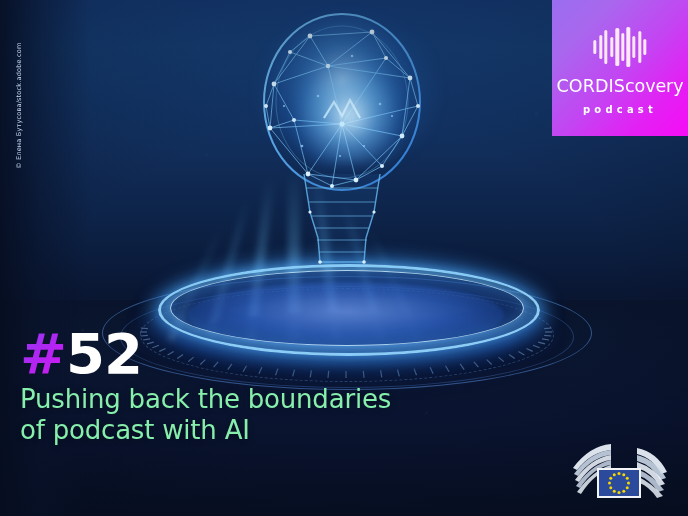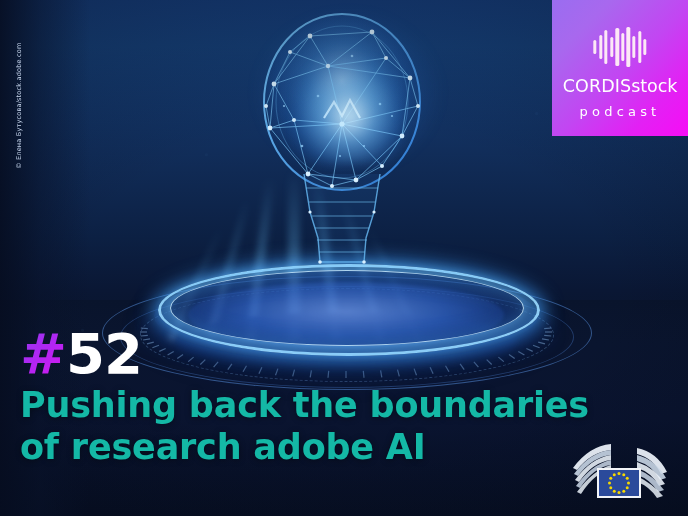--- a/index.html
+++ b/index.html
@@ -82,29 +82,29 @@
   .logobox{position:absolute;left:552px;top:0;width:136px;height:136px;
     background:linear-gradient(135deg,#9a6df0 0%,#a868ee 22%,#c246f2 52%,#e320f4 78%,#f70cf6 100%);}
   .wave{position:absolute;left:50%;top:26px;transform:translateX(-50%);
     height:42px;display:flex;align-items:center;gap:2.4px;}
   .wave i{display:block;width:3.2px;border-radius:1.6px;background:#fde8f6;}
   .logotext{position:absolute;left:0;right:0;top:78px;text-align:center;
     color:#fff;font-size:17.5px;line-height:1;white-space:nowrap;}
   .logotext b{font-weight:400;letter-spacing:.1px;}
   .logotext span{font-weight:400;letter-spacing:-.1px;}
   .logosub{position:absolute;left:0;right:0;top:104px;text-align:center;
-    color:#fff;font-size:13px;letter-spacing:4.2px;font-weight:400;}
+    color:#fff;font-size:10px;letter-spacing:4.2px;font-weight:700;}
 
   
   .epnum{position:absolute;left:20px;top:326px;font-size:56px;font-weight:700;
     letter-spacing:-1px;line-height:1;color:#fff;}
   .epnum .hash{background:linear-gradient(135deg,#8b3df0 0%,#b225f2 50%,#e015f0 100%);
     -webkit-background-clip:text;background-clip:text;color:transparent;}
   .title{position:absolute;left:20px;top:384px;width:530px;
-    color:#14b8a6;font-size:35px;font-weight:700;line-height:1.2;letter-spacing:-.2px;
+    color:#86efac;font-size:26px;font-weight:400;line-height:1.2;letter-spacing:-.2px;
     text-shadow:0 1px 6px rgba(0,0,0,.4);}
   .title div{white-space:nowrap;}
 
   
   .eclogo{position:absolute;left:571px;top:438px;width:100px;height:62px;}
 </style>
 </head>
 <body>
 
 <div id="stage">
@@ -293,30 +293,30 @@
         <i style="height: 34px;"></i>
         <i style="height: 20px;"></i>
         <i style="height: 38px;"></i>
         <i style="height: 28px;"></i>
         <i style="height: 40px;"></i>
         <i style="height: 22px;"></i>
         <i style="height: 32px;"></i>
         <i style="height: 16px;"></i>
       </div>
     <div class="logotext">
-      <b>CORDIS</b><span>stock</span>
+      <b>CORDIS</b><span>covery</span>
     </div>
     <div class="logosub">podcast</div>
   </div>
 
   <div class="epnum"><span class="hash">#</span><span>52</span></div>
 
   <div class="title">
     <div>Pushing back the boundaries</div>
-    <div>of research adobe AI</div>
+    <div>of podcast with AI</div>
   </div>
 
   <svg class="eclogo" viewBox="0 0 100 62">
 
     <g>
       <path d="M2 30 Q18 8 40 6 L40 12 Q20 14 6 32 Z" fill="#e8eef6" opacity=".95"></path>
       <path d="M3 36 Q19 14 40 12 L40 17 Q21 19 7 38 Z" fill="#c9d6e6" opacity=".9"></path>
       <path d="M4 42 Q20 20 40 17 L40 22 Q22 24 8 44 Z" fill="#e8eef6" opacity=".9"></path>
       <path d="M5 48 Q21 26 40 22 L40 27 Q23 29 9 50 Z" fill="#c9d6e6" opacity=".85"></path>
       <path d="M6 54 Q22 32 40 27 L40 32 Q24 34 10 56 Z" fill="#e8eef6" opacity=".85"></path>

